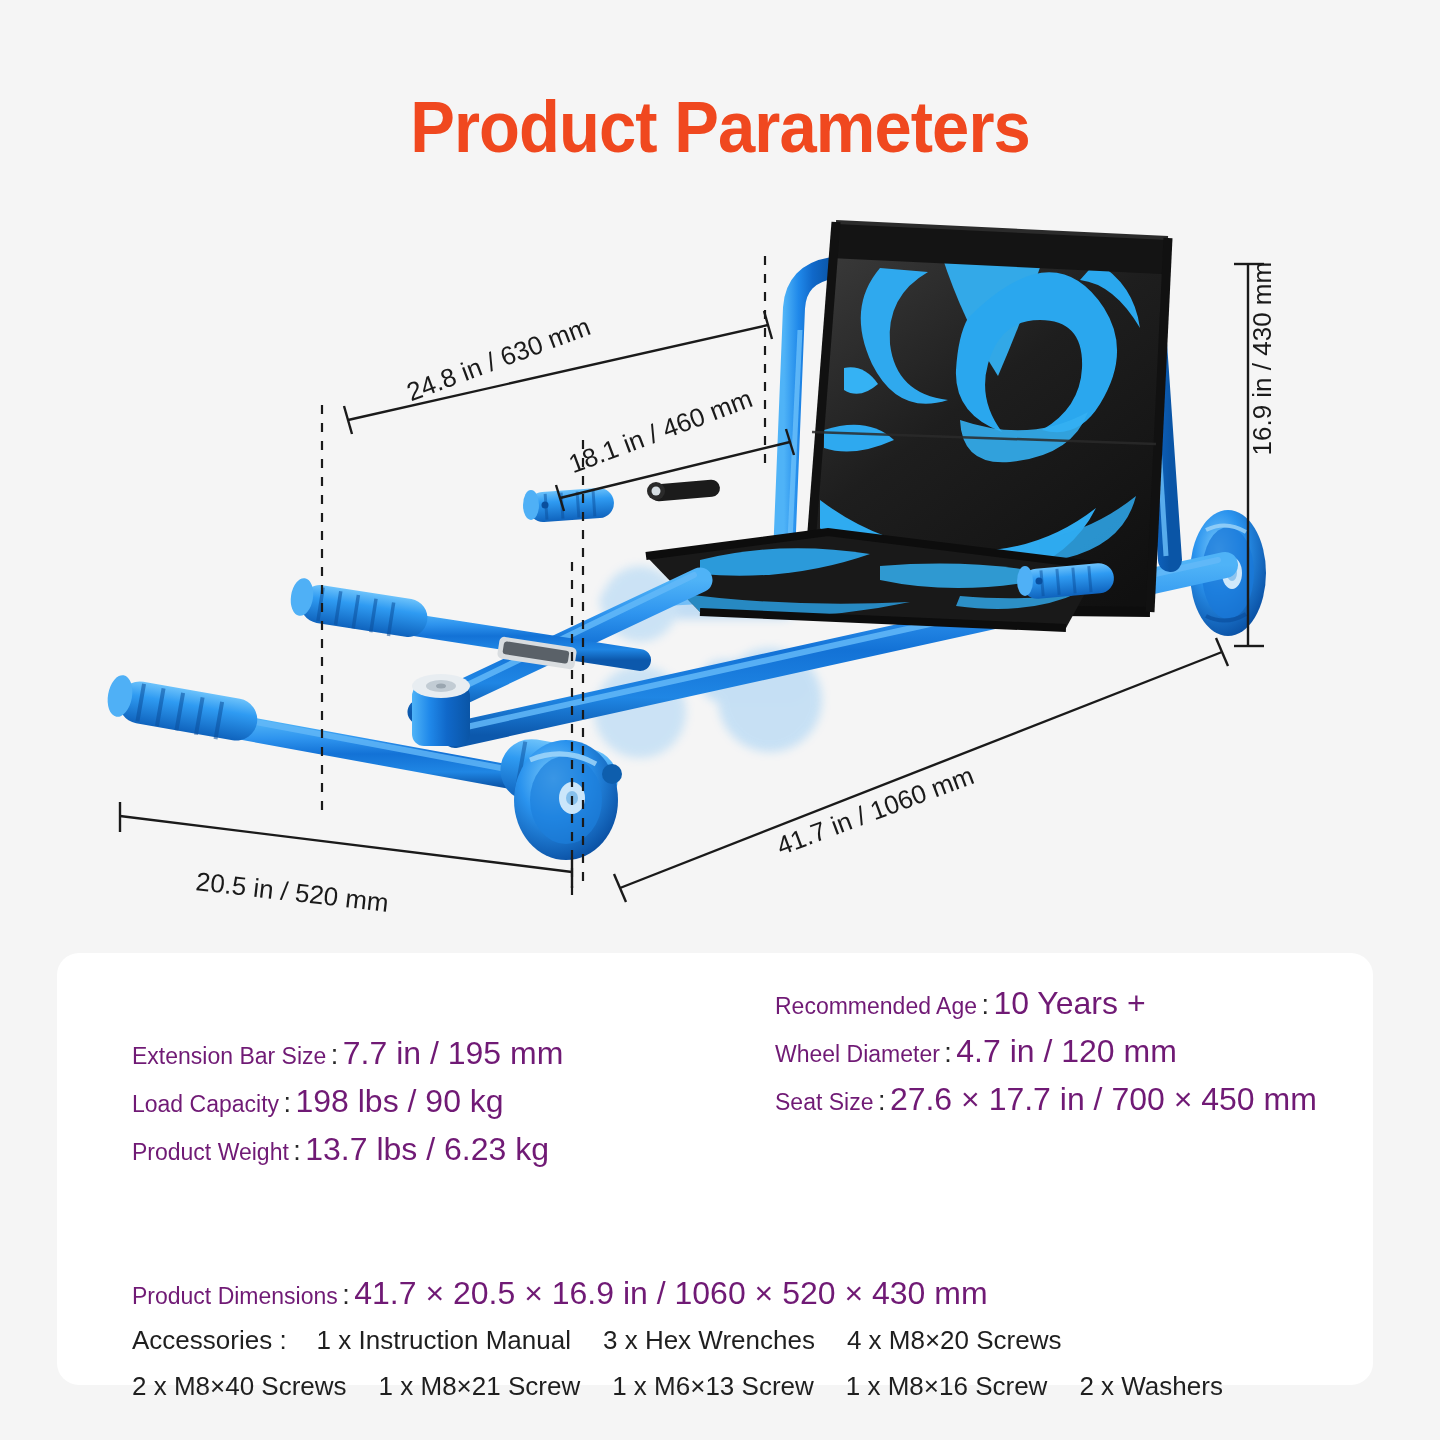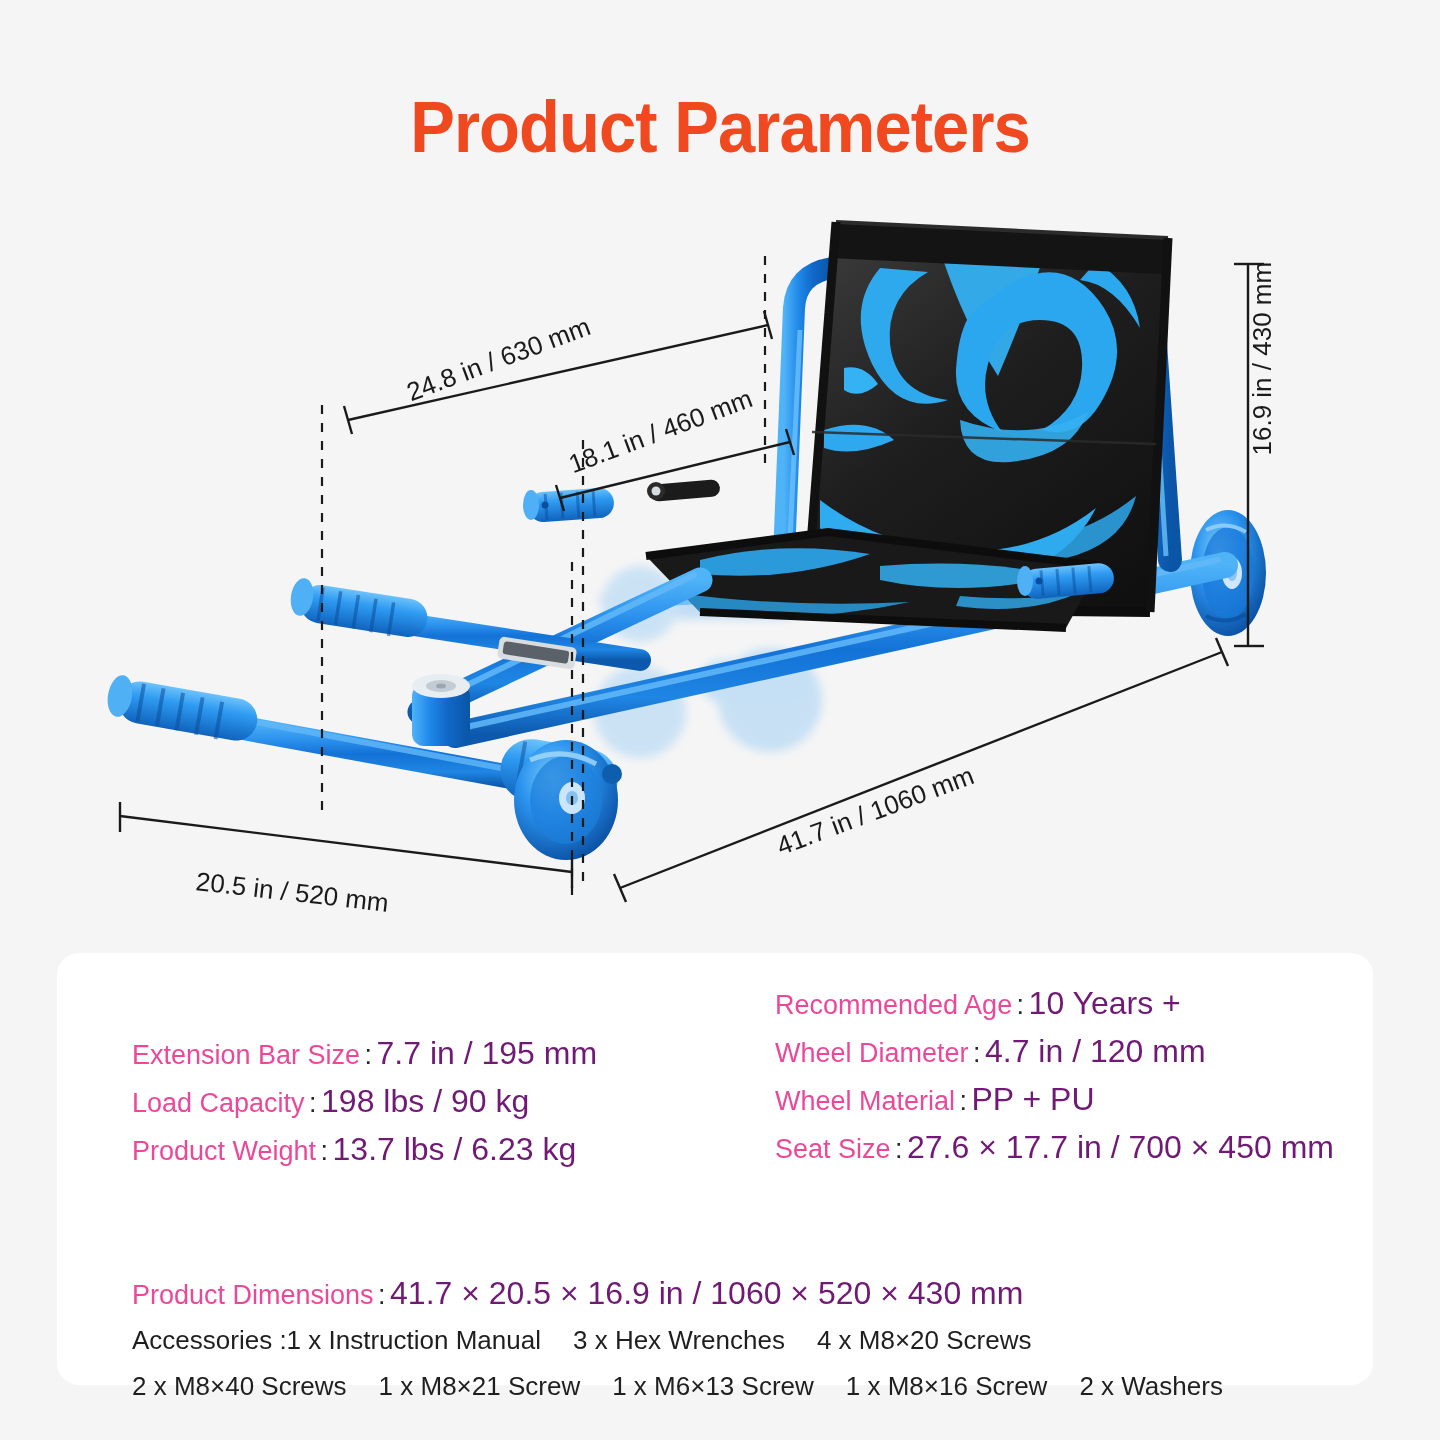--- a/index.html
+++ b/index.html
@@ -56,22 +56,22 @@
   .col-left  { left: 75px; top: 76px; }
   .col-right { left: 718px; top: 26px; }
 
   .spec-row {
     display: block;
     height: 48px;
     line-height: 48px;
     white-space: nowrap;
   }
   .spec-label {
-    color: #ec4899;
-    font-size: 27px;
+    color: #701a75;
+    font-size: 23px;
   }
   .spec-sep { color: #262626; font-size: 27px; }
   .spec-value {
     color: #701a75;
     font-size: 32px;
   }
 
   .dims-row {
     position: absolute;
     left: 75px; top: 316px;
@@ -80,21 +80,21 @@
   }
 
   .acc-block { position: absolute; left: 75px; top: 364px; }
   .acc-line {
     height: 46px; line-height: 46px;
     white-space: nowrap;
     color: #1f1f1f;
     font-size: 26px;
     font-family: "Liberation Sans Narrow", "Liberation Sans", sans-serif;
   }
-  .acc-label { }
+  .acc-label { margin-right: 30px; }
   .acc-item { margin-right: 32px; }
   .acc-item:last-child { margin-right: 0; }
 </style>
 </head>
 <body>
 
 <div class="page">
 
   <div class="title">Product Parameters</div>
 
@@ -346,23 +346,20 @@
     </div>
 
     <div class="col col-right">
       <div class="spec-row">
         <span class="spec-label">Recommended Age</span>&nbsp;<span class="spec-sep">:</span>&nbsp;<span class="spec-value">10 Years +</span>
       </div>
       <div class="spec-row">
         <span class="spec-label">Wheel Diameter</span>&nbsp;<span class="spec-sep">:</span>&nbsp;<span class="spec-value">4.7 in / 120 mm</span>
       </div>
       <div class="spec-row">
-        <span class="spec-label">Wheel Material</span>&nbsp;<span class="spec-sep">:</span>&nbsp;<span class="spec-value">PP + PU</span>
-      </div>
-      <div class="spec-row">
         <span class="spec-label">Seat Size</span>&nbsp;<span class="spec-sep">:</span>&nbsp;<span class="spec-value">27.6 × 17.7 in / 700 × 450 mm</span>
       </div>
     </div>
 
     <div class="dims-row">
       <span class="spec-label">Product Dimensions</span>&nbsp;<span class="spec-sep">:</span>&nbsp;<span class="spec-value">41.7 × 20.5 × 16.9 in / 1060 × 520 × 430 mm</span>
     </div>
 
     <div class="acc-block">
       <div class="acc-line">

